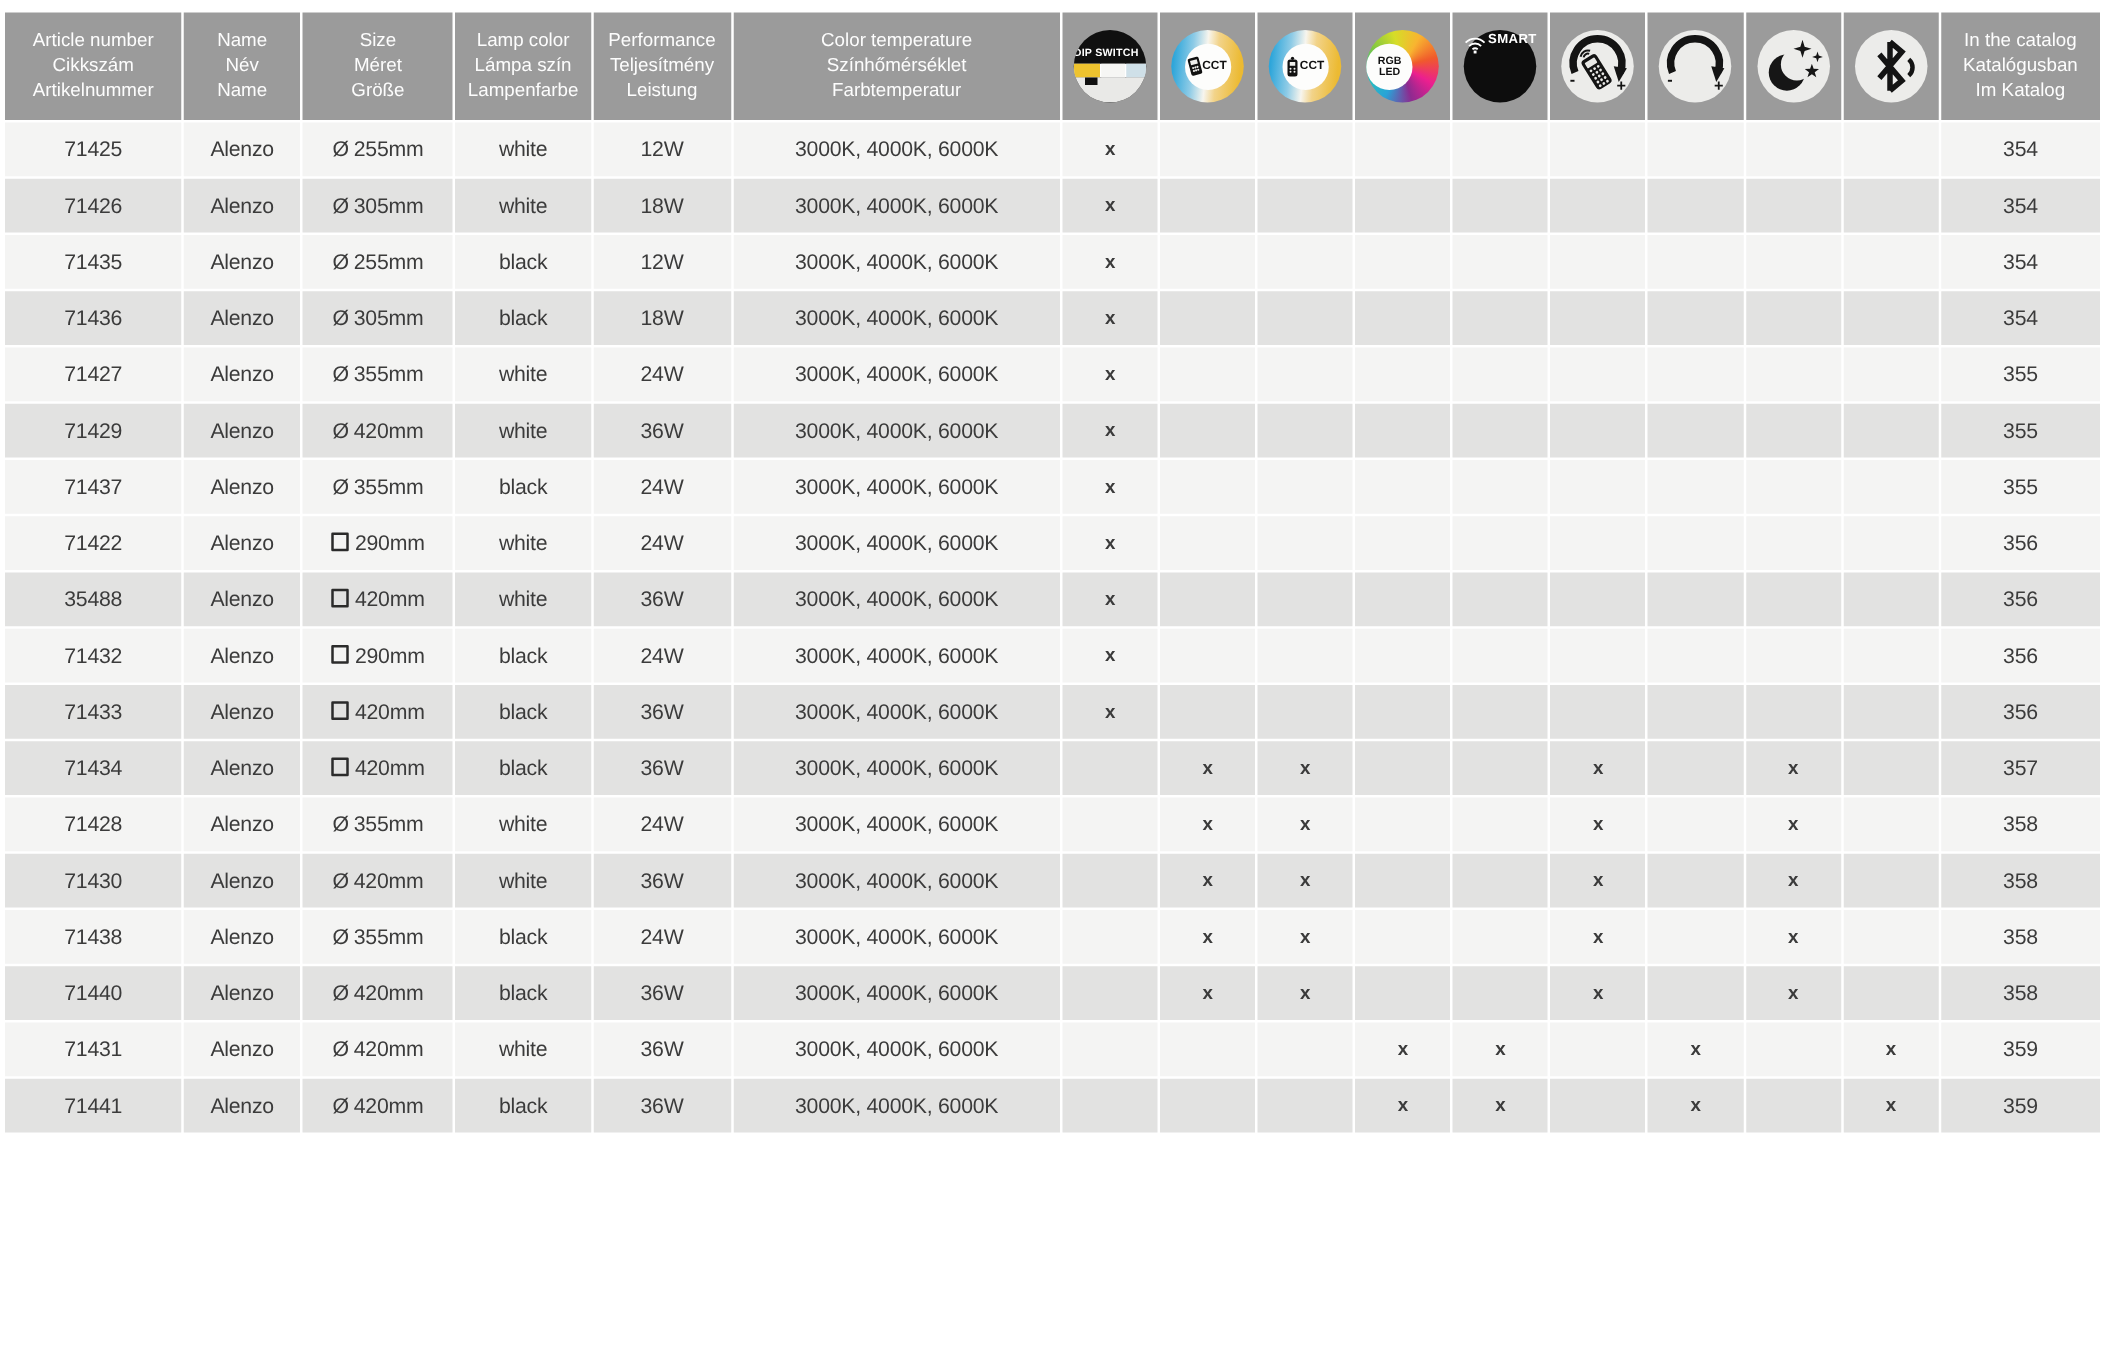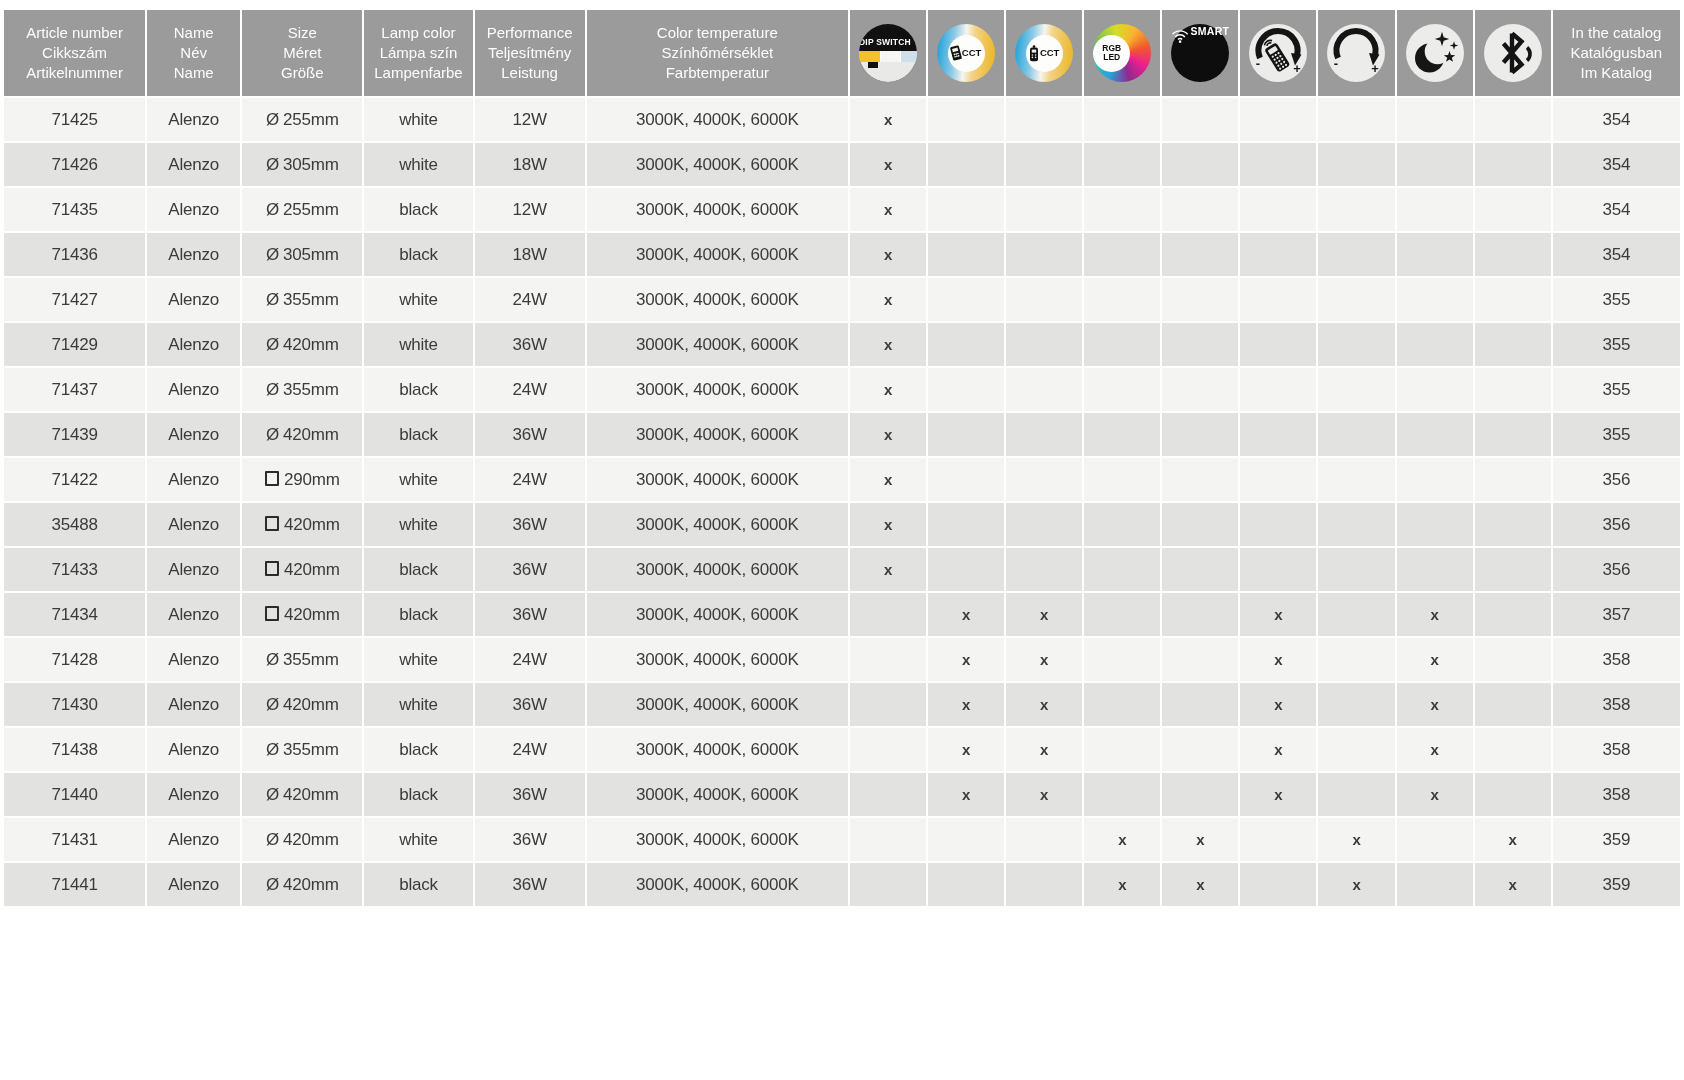--- a/index.html
+++ b/index.html
@@ -353,38 +353,20 @@
           <td class="c-feat"></td>
           <td class="c-feat"></td>
           <td class="c-feat"></td>
           <td class="c-feat"></td>
           <td class="c-feat"></td>
           <td class="c-feat"></td>
           <td class="c-feat"></td>
           <td class="c-feat"></td>
           <td class="c-page">355</td>
         </tr>
-        <tr class="dark">
-          <td class="c-article">71439</td>
-          <td class="c-name">Alenzo</td>
-          <td class="c-size"><span class="rd-glyph">Ø</span><span>420mm</span></td>
-          <td class="c-lamp">black</td>
-          <td class="c-perf">36W</td>
-          <td class="c-temp">3000K, 4000K, 6000K</td>
-          <td class="c-feat">x</td>
-          <td class="c-feat"></td>
-          <td class="c-feat"></td>
-          <td class="c-feat"></td>
-          <td class="c-feat"></td>
-          <td class="c-feat"></td>
-          <td class="c-feat"></td>
-          <td class="c-feat"></td>
-          <td class="c-feat"></td>
-          <td class="c-page">355</td>
-        </tr>
         <tr class="light">
           <td class="c-article">71422</td>
           <td class="c-name">Alenzo</td>
           <td class="c-size"><span class="sq-glyph"></span><span>290mm</span></td>
           <td class="c-lamp">white</td>
           <td class="c-perf">24W</td>
           <td class="c-temp">3000K, 4000K, 6000K</td>
           <td class="c-feat">x</td>
           <td class="c-feat"></td>
           <td class="c-feat"></td>
@@ -395,20 +377,38 @@
           <td class="c-feat"></td>
           <td class="c-feat"></td>
           <td class="c-page">356</td>
         </tr>
         <tr class="dark">
           <td class="c-article">35488</td>
           <td class="c-name">Alenzo</td>
           <td class="c-size"><span class="sq-glyph"></span><span>420mm</span></td>
           <td class="c-lamp">white</td>
           <td class="c-perf">36W</td>
+          <td class="c-temp">3000K, 4000K, 6000K</td>
+          <td class="c-feat">x</td>
+          <td class="c-feat"></td>
+          <td class="c-feat"></td>
+          <td class="c-feat"></td>
+          <td class="c-feat"></td>
+          <td class="c-feat"></td>
+          <td class="c-feat"></td>
+          <td class="c-feat"></td>
+          <td class="c-feat"></td>
+          <td class="c-page">356</td>
+        </tr>
+        <tr class="light">
+          <td class="c-article">71432</td>
+          <td class="c-name">Alenzo</td>
+          <td class="c-size"><span class="sq-glyph"></span><span>290mm</span></td>
+          <td class="c-lamp">black</td>
+          <td class="c-perf">24W</td>
           <td class="c-temp">3000K, 4000K, 6000K</td>
           <td class="c-feat">x</td>
           <td class="c-feat"></td>
           <td class="c-feat"></td>
           <td class="c-feat"></td>
           <td class="c-feat"></td>
           <td class="c-feat"></td>
           <td class="c-feat"></td>
           <td class="c-feat"></td>
           <td class="c-feat"></td>

